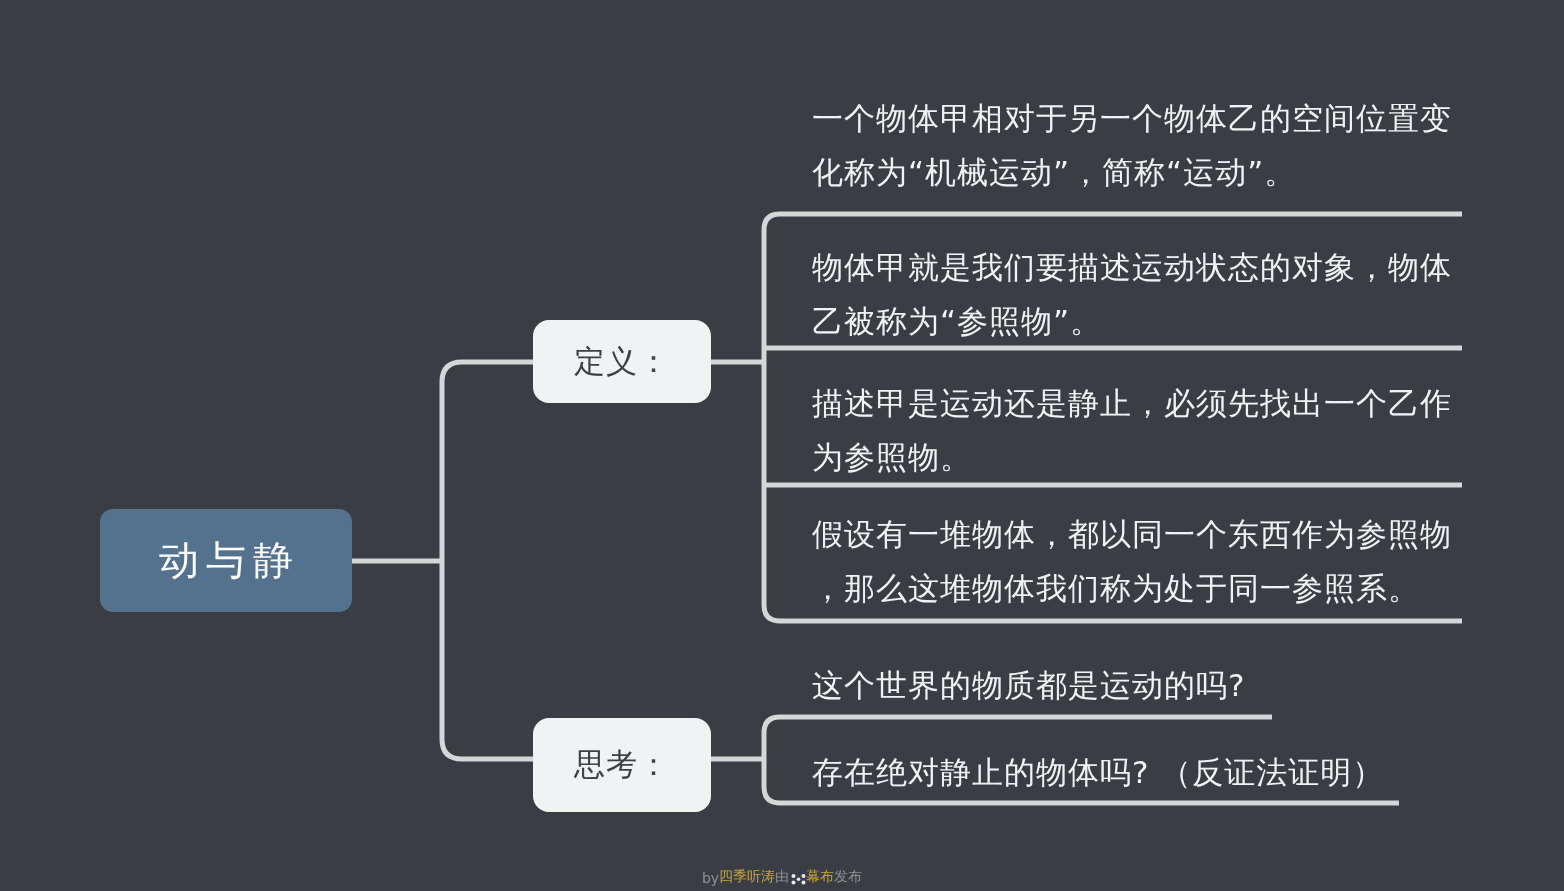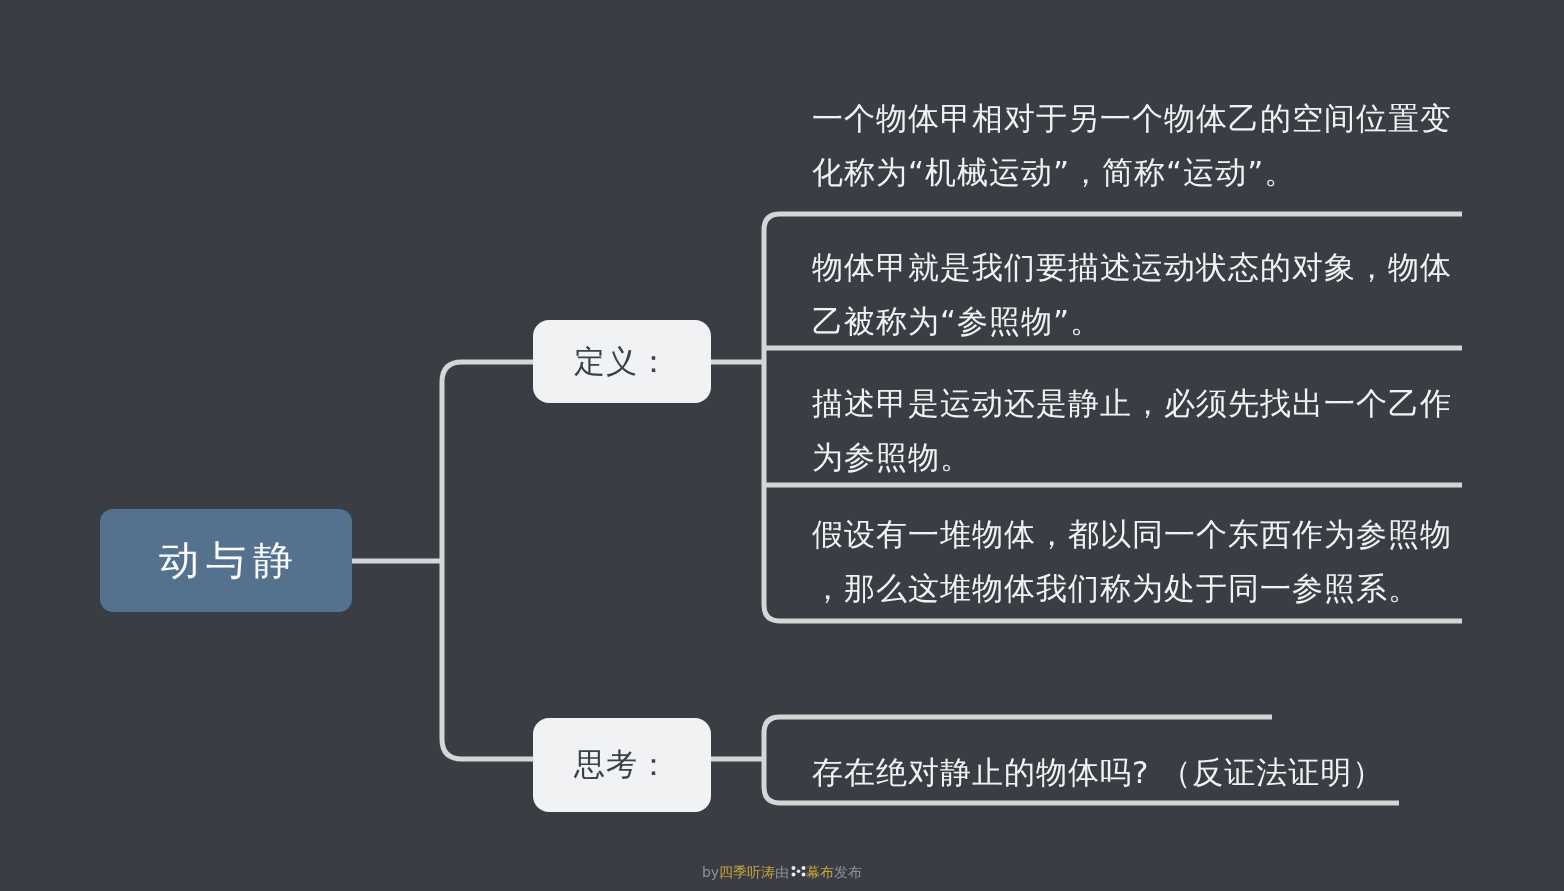--- a/index.html
+++ b/index.html
@@ -39,21 +39,21 @@
   .leaf.nowrap{white-space:nowrap;}
   .leaf-1{top:91px;}
   .leaf-2{top:240px;}
   .leaf-3{top:376px;}
   .leaf-4{top:507px;}
   .leaf-5{top:658px;}
   .leaf-6{top:745px;}
 
   .footer{
     position:absolute;left:0;right:0;top:864px;height:22px;
-    display:flex;align-items:flex-start;justify-content:center;
+    display:flex;align-items:flex-end;justify-content:center;
     font-size:14px;color:#8e9296;
   }
   .footer a{color:#c8a33c;text-decoration:none;cursor:pointer;font-family:Liberation Serif, serif;}
   .mubu-logo{display:inline-block;width:15px;height:14px;margin-left:2px;}
 </style>
 </head>
 <body>
 
 <div class="canvas">
 
@@ -82,20 +82,21 @@
   </div>
 
   <div class="node branch-node branch-think">
     <span>思考：</span>
   </div>
 
   <div class="leaf wrap leaf-1">一个物体甲相对于另一个物体乙的空间位置变化称为“机械运动”，简称“运动”。</div>
   <div class="leaf wrap leaf-3">描述甲是运动还是静止，必须先找出一个乙作为参照物。</div>
   <div class="leaf wrap leaf-2">物体甲就是我们要描述运动状态的对象，物体乙被称为“参照物”。</div>
   <div class="leaf wrap leaf-4">假设有一堆物体，都以同一个东西作为参照物，那么这堆物体我们称为处于同一参照系。</div>
+  <div class="leaf nowrap leaf-5">这个世界的物质都是运动的吗?</div>
   <div class="leaf nowrap leaf-6">存在绝对静止的物体吗? （反证法证明）</div>
 
   <div class="footer">
     <span>by</span>
     <a>四季听涛</a>
     <span>由</span>
     <svg class="mubu-logo" viewBox="0 0 15 14" aria-hidden="true">
       <g fill="#e8e9ea">
         <circle cx="2.5" cy="4" r="2"></circle>
         <circle cx="2.5" cy="10.5" r="2"></circle>

